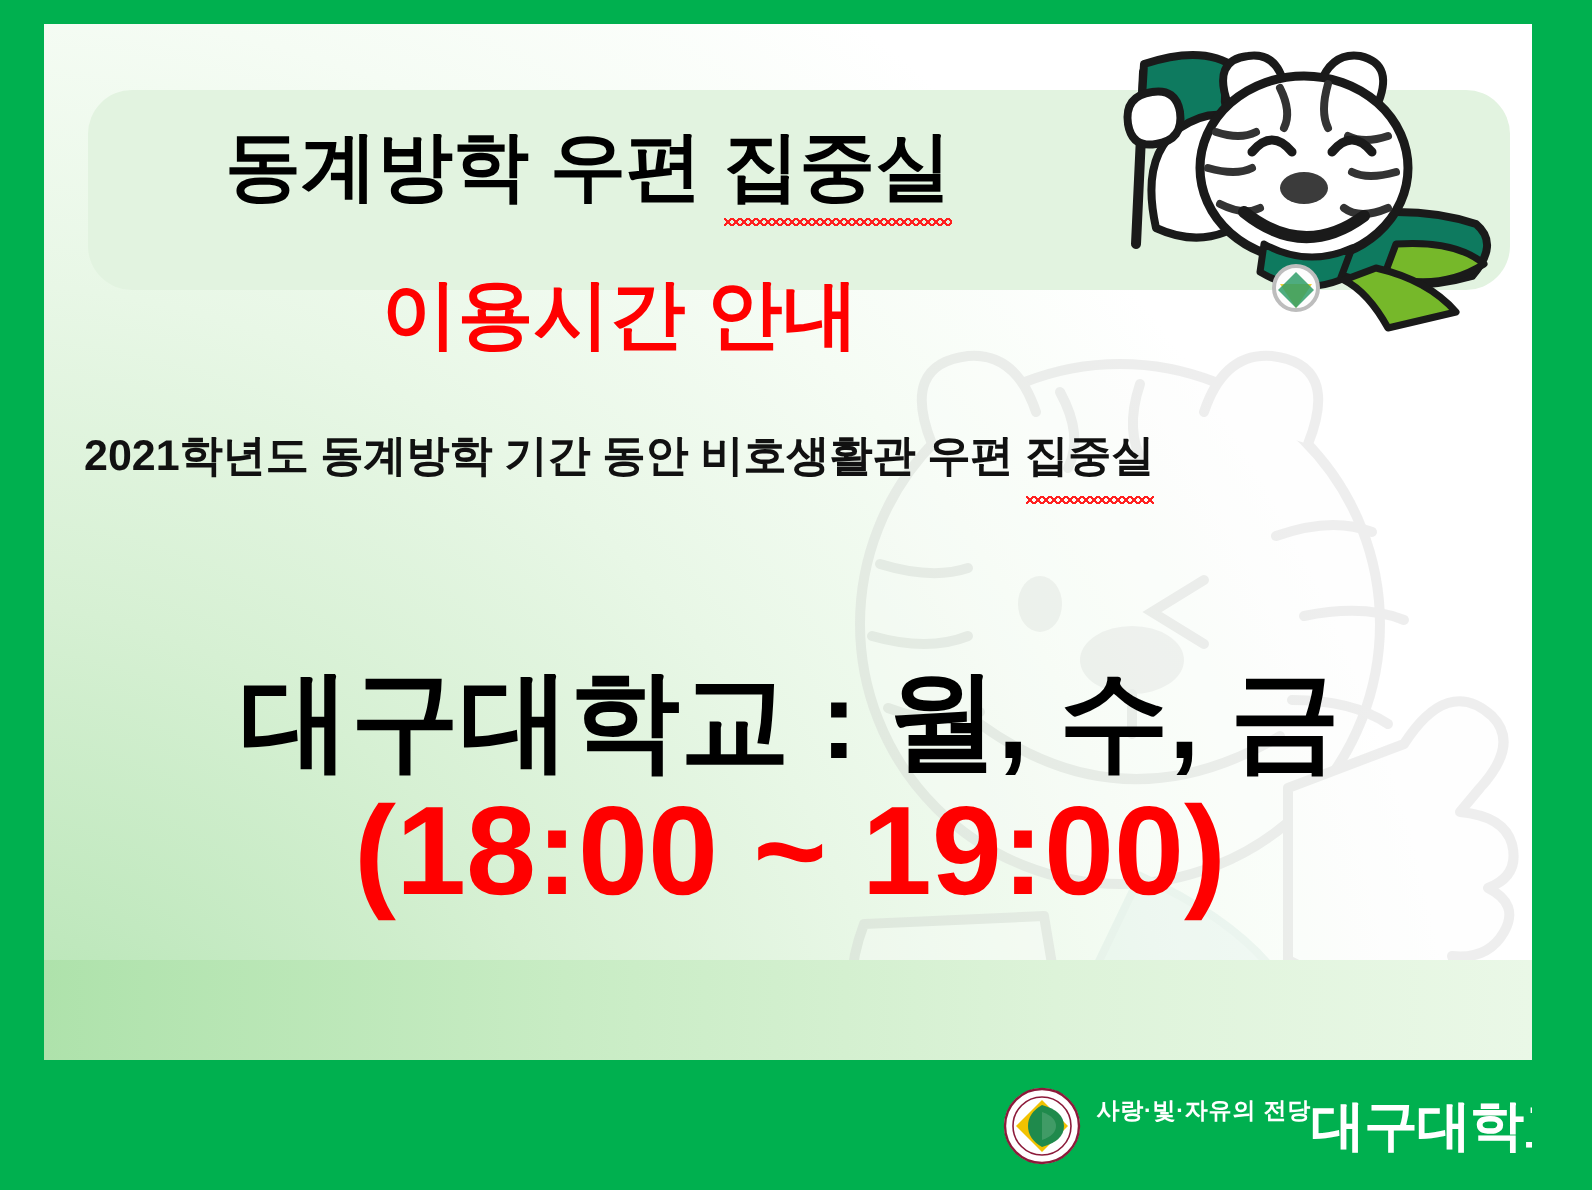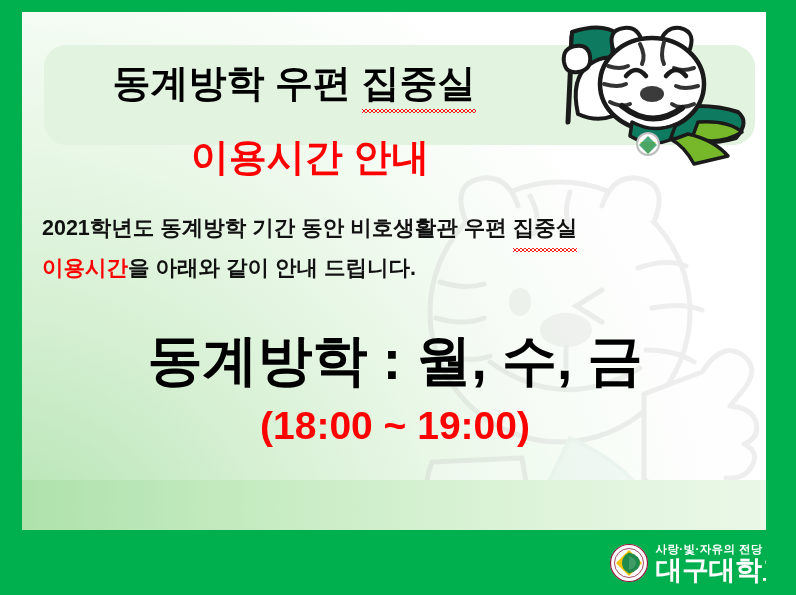--- a/index.html
+++ b/index.html
@@ -143,21 +143,21 @@
     text-align: center;
   }
   .hero-line1 {
     font-size: 55px;
     font-weight: bold;
     color: #000000;
     line-height: 66px;
     white-space: nowrap;
   }
   .hero-line2 {
-    font-size: 39px;
+    font-size: 63px;
     font-weight: bold;
     color: #ff0000;
     line-height: 66px;
     white-space: nowrap;
   }
 
   
   .band-light {
     position: absolute;
     left: 0;
@@ -178,21 +178,21 @@
   .logo {
     position: absolute;
     right: 8px;
     bottom: 6px;
     height: 52px;
     display: flex;
     align-items: center;
     gap: 7px;
   }
   .logo-emblem { width: 40px; height: 40px; flex: none; }
-  .logo-text { display: flex; flex-direction: column; justify-content: center; }
+  .logo-text { display: flex; justify-content: center; }
   .logo-tagline {
     color: #ffffff;
     font-size: 11.5px;
     font-weight: bold;
     letter-spacing: 0.4px;
     line-height: 14px;
     white-space: nowrap;
   }
   .logo-name {
     color: #ffffff;
@@ -309,25 +309,24 @@
 
       <circle cx="100" cy="126" r="11" fill="#fdfdfd" stroke="#bdbdbd" stroke-width="2"></circle>
       <path d="M92 124 l16 0 l-8 12 z" fill="#f0d23a"></path>
       <path d="M100 118 l9 9 l-9 9 l-9 -9 z" fill="#2f9e68" opacity="0.85"></path>
 
       <path d="M140 116 q26 6 40 22 l-34 8 q-10 -18 -22 -24 z" fill="#76b82a" stroke="#1a1a1a" stroke-width="3.5" stroke-linejoin="round"></path>
     </svg>
 
     <div class="body-text">
       <div><span>2021학년도 동계방학 기간 동안 비호생활관 우편 </span><span class="squiggle">집중실</span></div>
-      <div><span class="hl">이용시간</span><span>을 아래와 같이 안내 드립니다.</span></div>
     </div>
 
     <div class="hero">
-      <div class="hero-line1">동계방학 : 월, 수, 금</div>
+      <div class="hero-line1">대구대학교 : 월, 수, 금</div>
       <div class="hero-line2">(18:00 ~ 19:00)</div>
     </div>
 
     <div class="band-light"></div>
   </div>
 
   <div class="footer-bar">
     <div class="logo">
       <svg class="logo-emblem" viewBox="0 0 40 40">
         <circle cx="20" cy="20" r="19" fill="#ffffff"></circle>

